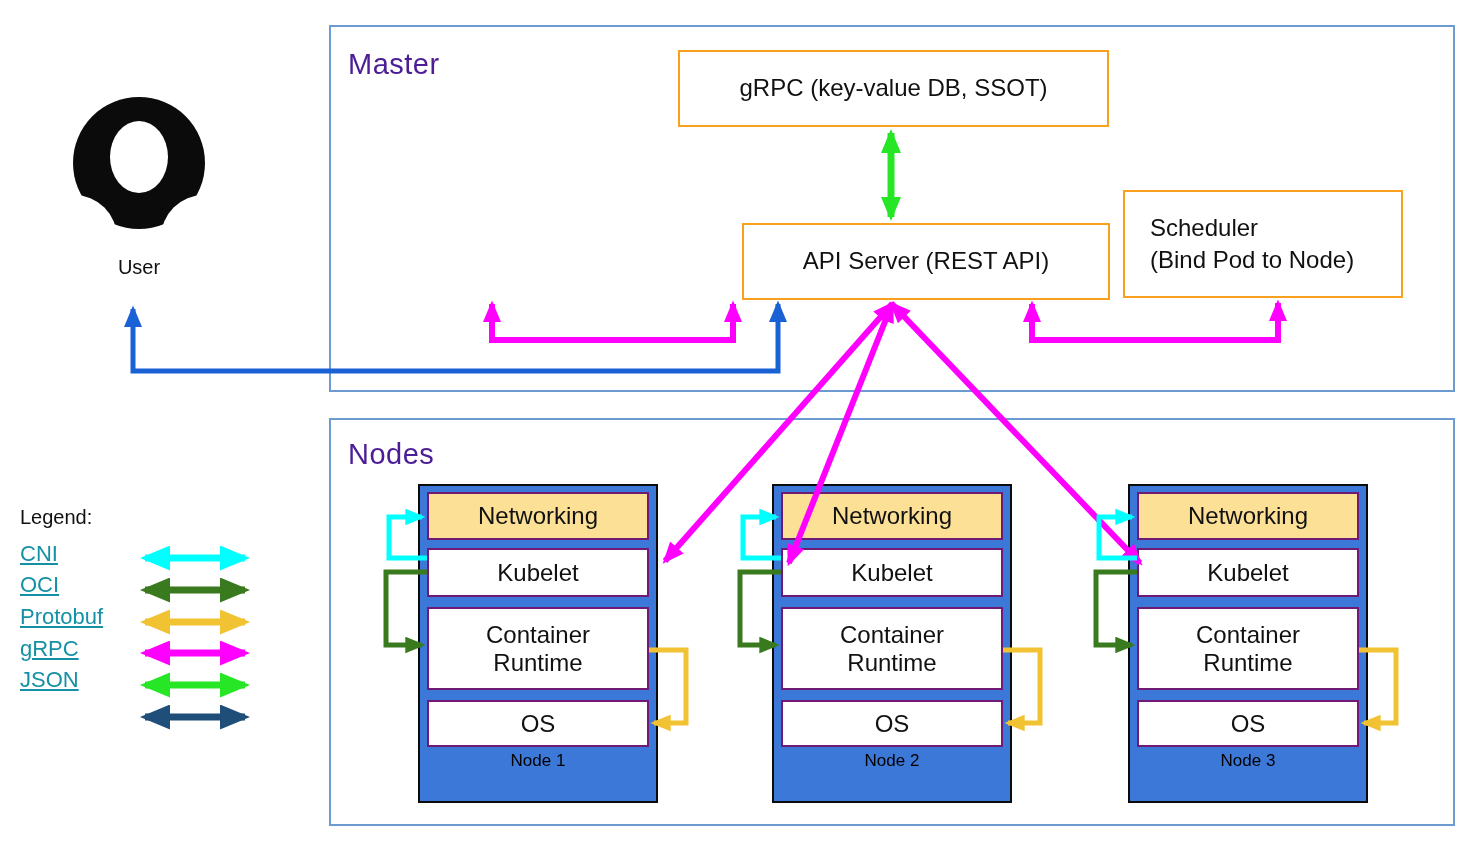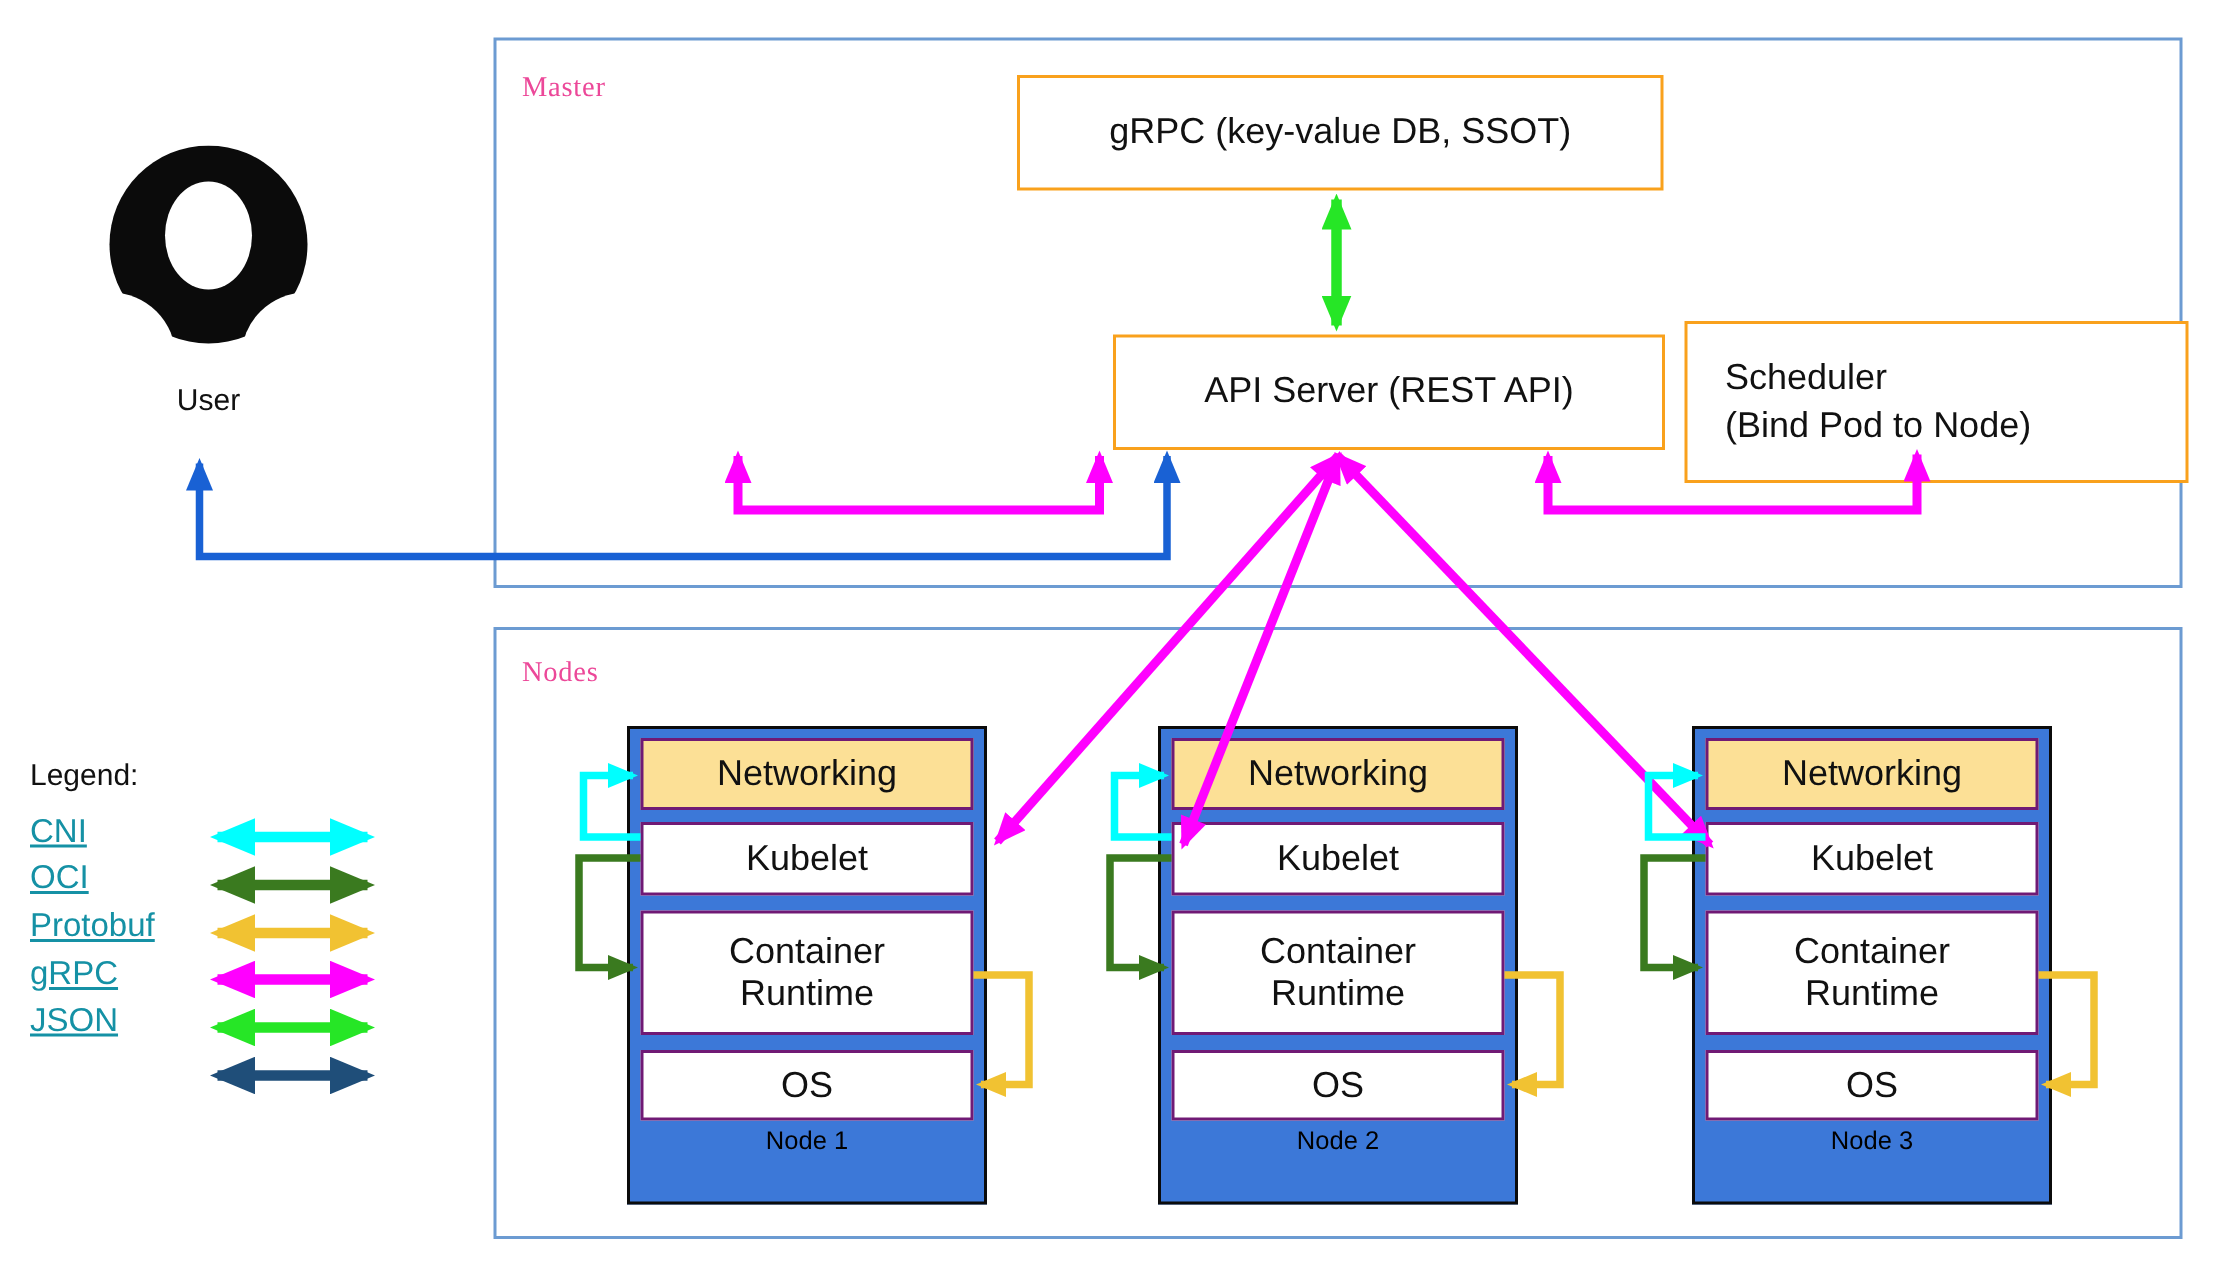--- a/index.html
+++ b/index.html
@@ -4,21 +4,21 @@
 <style>
   html,body{margin:0;padding:0;background:#fff;}
   .canvas{
     position:relative;width:1475px;height:852px;background:#fff;overflow:hidden;
     font-family:"Liberation Sans","DejaVu Sans",sans-serif;color:#111;
   }
   .section{
     position:absolute;border:2px solid #6C9BD2;background:#fff;box-sizing:border-box;
   }
   .section-title{
-    position:absolute;font-size:19px;color:#ec4899;letter-spacing:0.5px;font-family:Liberation Serif, serif;
+    position:absolute;font-size:29px;color:#4c1d95;letter-spacing:0.5px;
   }
   .obox{
     position:absolute;border:2px solid #F9A11C;background:#fff;box-sizing:border-box;
     display:flex;align-items:center;justify-content:center;
     font-size:24px;line-height:1.35;text-align:center;
   }
   .obox.left{justify-content:flex-start;text-align:left;padding-left:25px;}
   .node{
     position:absolute;top:484px;width:240px;height:319px;background:#3C78D8;
     border:2px solid #0b0b0b;box-sizing:border-box;
@@ -60,21 +60,21 @@
 
   <div class="obox" style="left:678px;top:50px;width:431px;height:77px;">
     <span>gRPC (key-value DB, SSOT)</span>
   </div>
 
 
   <div class="obox" style="left:708px;top:223px;width:368px;height:77px;margin-left:34px;">
     <span>API Server (REST API)</span>
   </div>
 
-  <div class="obox left" style="left:1123px;top:190px;width:336px;height:108px;margin-top:24px;">
+  <div class="obox left" style="left:1123px;top:190px;width:280px;height:108px;">
     <span>
       <span>Scheduler</span><br>
       <span>(Bind Pod to Node)</span>
     </span>
   </div>
 
   <div class="section" style="left:329px;top:418px;width:1126px;height:408px;"></div>
   <div class="section-title" style="left:348px;top:438px;">Nodes</div>
 
   <div class="node" style="left:418px;">

